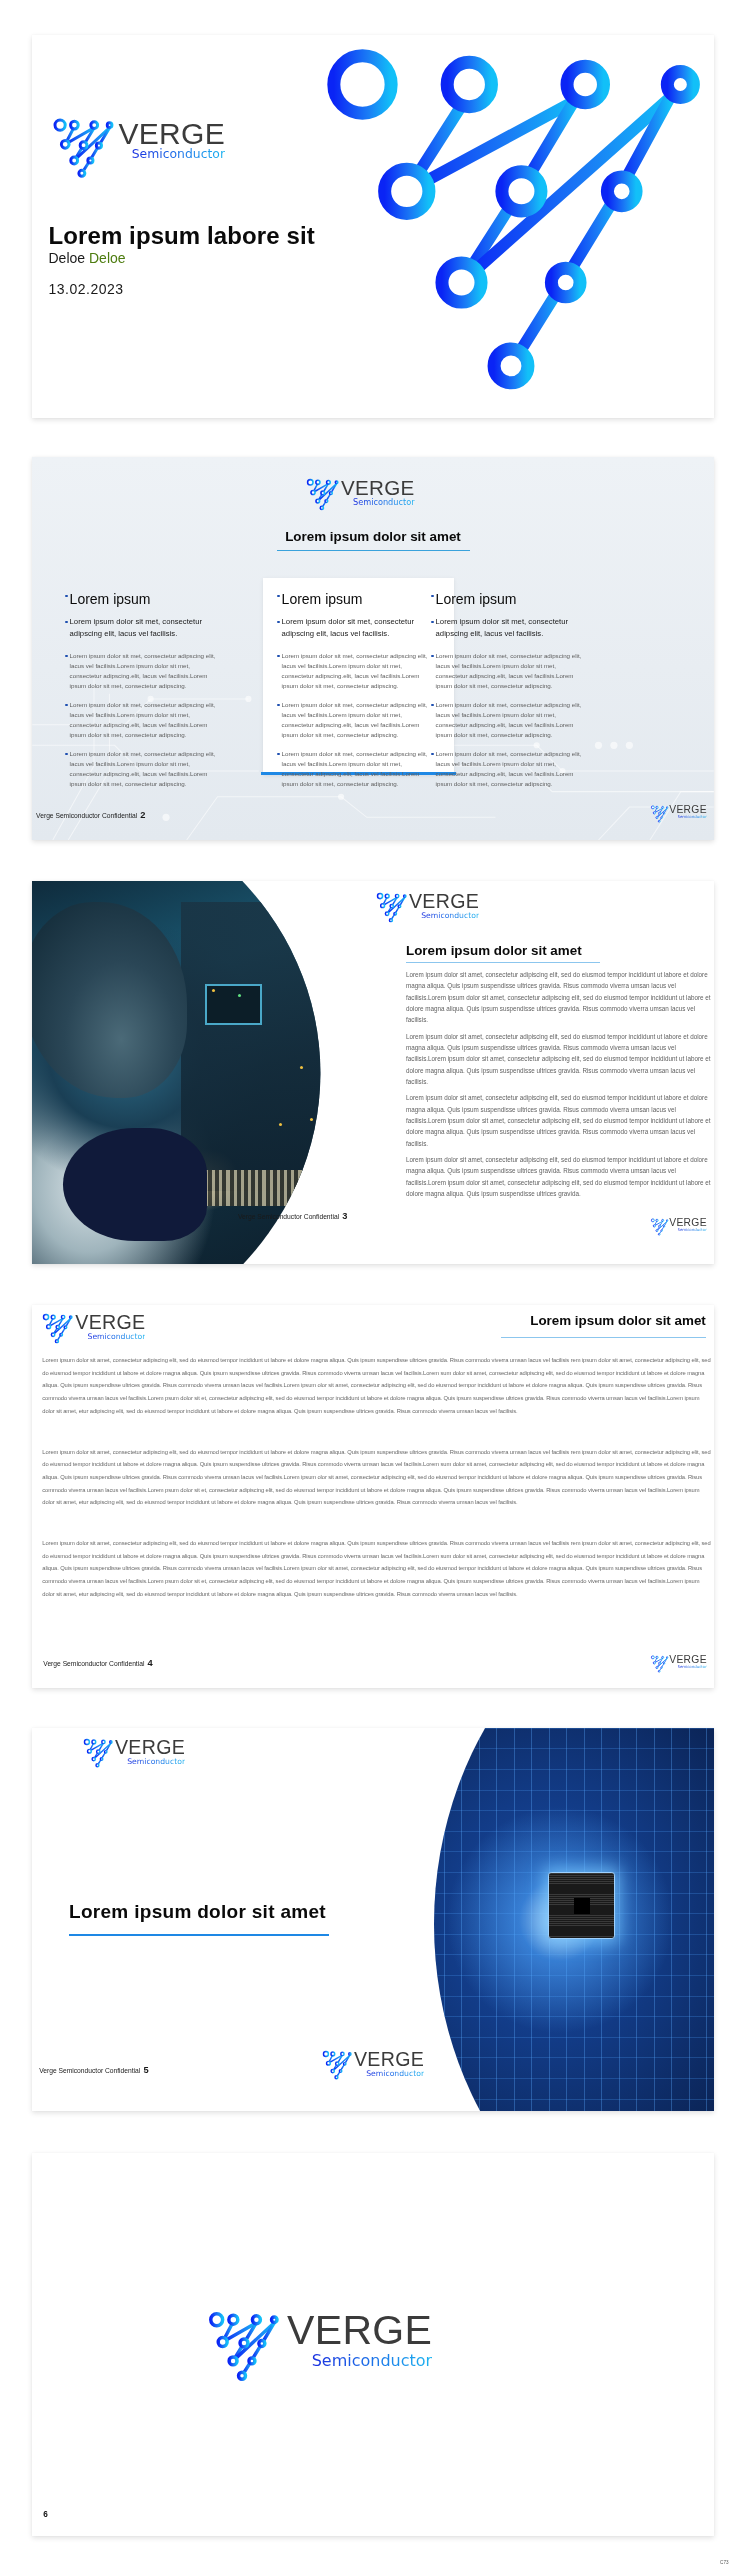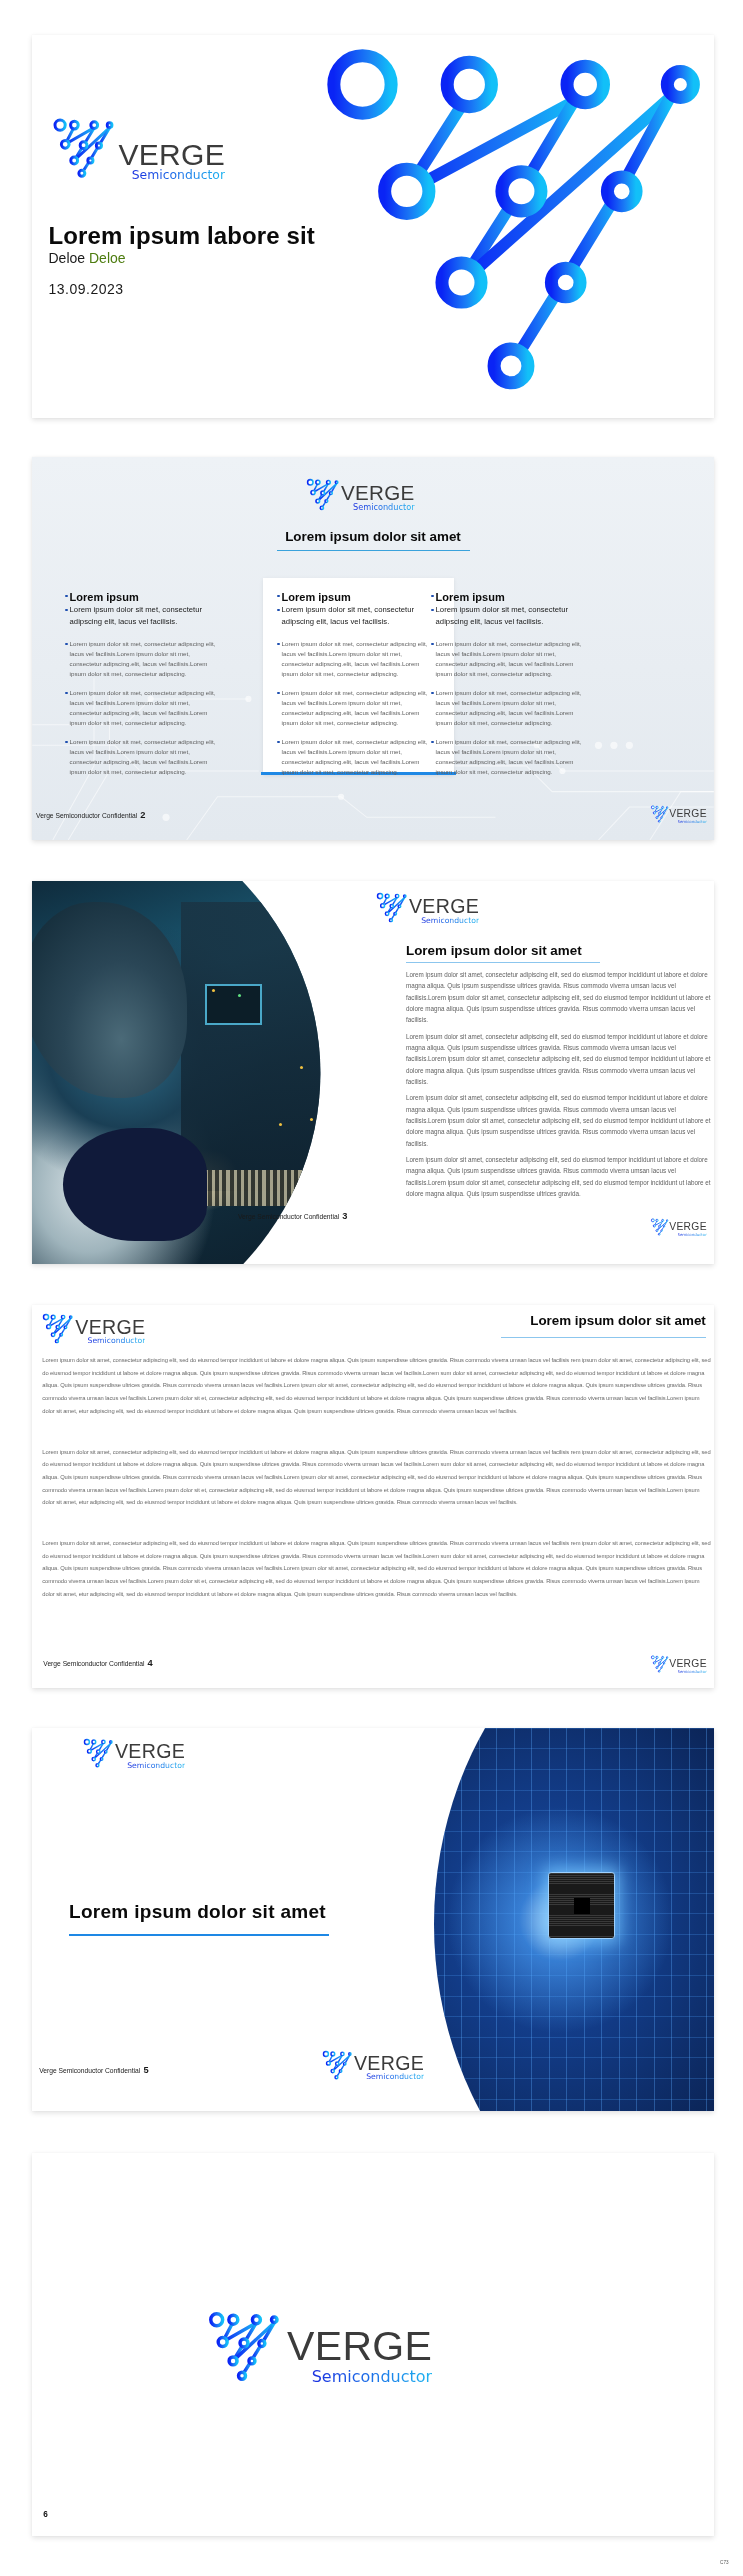--- a/index.html
+++ b/index.html
@@ -12,21 +12,21 @@
     box-shadow: 0 2.1px 5.2px rgba(0,0,0,0.12), 0 0 1px rgba(0,0,0,0.06);
   }
   #s1 { top: 35px; }
   #s2 { top: 457px; background: linear-gradient(180deg, #eef2f6 0%, #e8edf2 55%, #e3e9ef 100%); }
   #s3 { top: 881px; }
   #s4 { top: 1305px; }
   #s5 { top: 1728px; }
   #s6 { top: 2153px; }
 
   
-  .logo { position: absolute; display: flex; align-items: flex-end; }
+  .logo { position: absolute; display: flex; align-items: flex-start; }
   .logo svg { display: block; }
   .logo .words { display: flex; flex-direction: column; align-items: flex-end; line-height: 1; }
   .logo .w1 { font-family: "Liberation Sans", sans-serif; color: #3b3b3b; font-weight: 400; letter-spacing: 0.3px; }
   .logo .w2 { font-family: "DejaVu Sans", sans-serif; font-weight: 400; background: linear-gradient(90deg, #1a2fe0, #1db4f0); -webkit-background-clip: text; background-clip: text; color: transparent; }
 
   
   .s1-logo { left: 16.5px; top: 82px; }
   .s1-logo .w1 { font-size: 30px; margin-top: 2.1px; }
   .s1-logo .w2 { font-size: 12.4px; margin-top: -1px; }
   .s1-title { position: absolute; left: 16.5px; top: 187px; font-size: 24px; font-weight: 700; color: #0a0a0a; letter-spacing: 0.1px; }
@@ -43,21 +43,21 @@
   .s2-title { position: absolute; left: 0; right: 0; top: 72px; text-align: center; font-size: 13.4px; font-weight: 700; color: #0a0a0a; }
   .s2-title-line { position: absolute; left: 245px; width: 193px; top: 93px; height: 1px; background: #3aa2dc; }
   .s2-card { position: absolute; left: 231px; top: 121px; width: 191px; height: 197px; background: #fff; box-shadow: 0 1px 4.1px rgba(0,0,0,0.08); }
   .s2-card-bar { position: absolute; left: 229px; top: 315px; width: 195px; height: 2.6px; background: #1e88e5; }
   .s2-col { position: absolute; top: 134px; width: 165px; }
   .s2-col.c1 { left: 33px; }
   .s2-col.c2 { left: 245px; }
   .s2-col.c3 { left: 399px; }
   .bul { position: relative; padding-left: 4.6px; }
   .bul::before { content: ""; position: absolute; left: 0; width: 2.6px; height: 2.6px; border-radius: 50%; background: #1e4fb0; }
-  .s2-h { font-size: 11px; font-weight: 700; color: #0b0b0b; margin-bottom: 1px; }
+  .s2-h { font-size: 14px; font-weight: 400; color: #0b0b0b; margin-bottom: 9px; }
   .s2-h::before { top: 3.6px; }
   .s2-sub { font-size: 7.7px; color: #1a1a1a; line-height: 12px; margin-bottom: 11.3px; }
   .s2-sub::before { top: 4.6px; }
   .s2-p { font-size: 6.2px; color: #5e5e5e; line-height: 9.8px; margin-bottom: 9.8px; width: 155px; }
   .s2-p::before { top: 3.6px; }
 
   .footer-conf { position: absolute; font-size: 6.7px; color: #1a1a1a; }
   .footer-conf .num { font-weight: 700; font-size: 9.3px; margin-left: 3.1px; }
   .mini-logo { right: 7.2px; }
   .mini-logo .w1 { font-size: 10.3px; }
@@ -173,21 +173,21 @@
     <div class="words">
       <span class="w1">VERGE</span>
       <span class="w2">Semiconductor</span>
     </div>
   </div>
   <div class="s1-title">Lorem ipsum labore sit</div>
   <div class="s1-author">
     <span>Deloe</span>
     <span class="last">Deloe</span>
   </div>
-  <div class="s1-date">13.09.2023</div>
+  <div class="s1-date">13.02.2023</div>
   <svg class="s1-graphic" width="392" height="383" viewBox="0 0 300 294">
     <defs>
       <linearGradient id="lg2" x1="0" y1="0" x2="1" y2="0">
         <stop offset="0" stop-color="#0a24f5"></stop>
         <stop offset="0.6" stop-color="#1a7cf5"></stop>
         <stop offset="1" stop-color="#12c0f8"></stop>
       </linearGradient>
     </defs>
     <g fill="none" stroke="url(#lg2)" stroke-width="9" stroke-linecap="round">
       <line x1="36" y1="38" x2="118" y2="38"></line>

